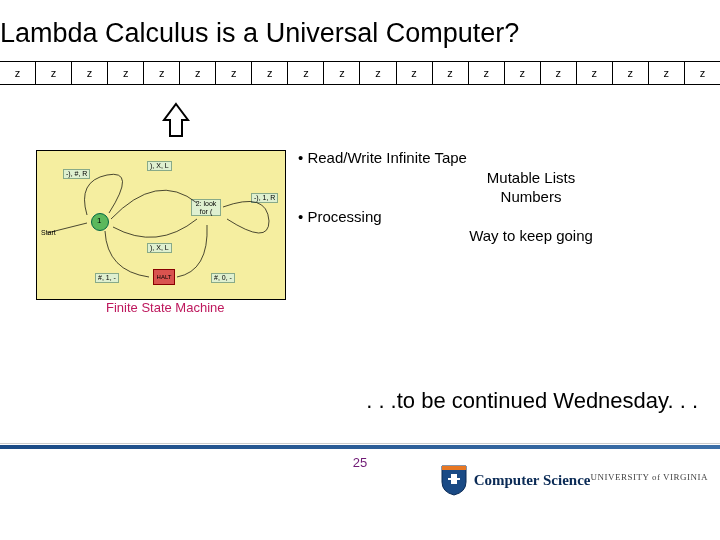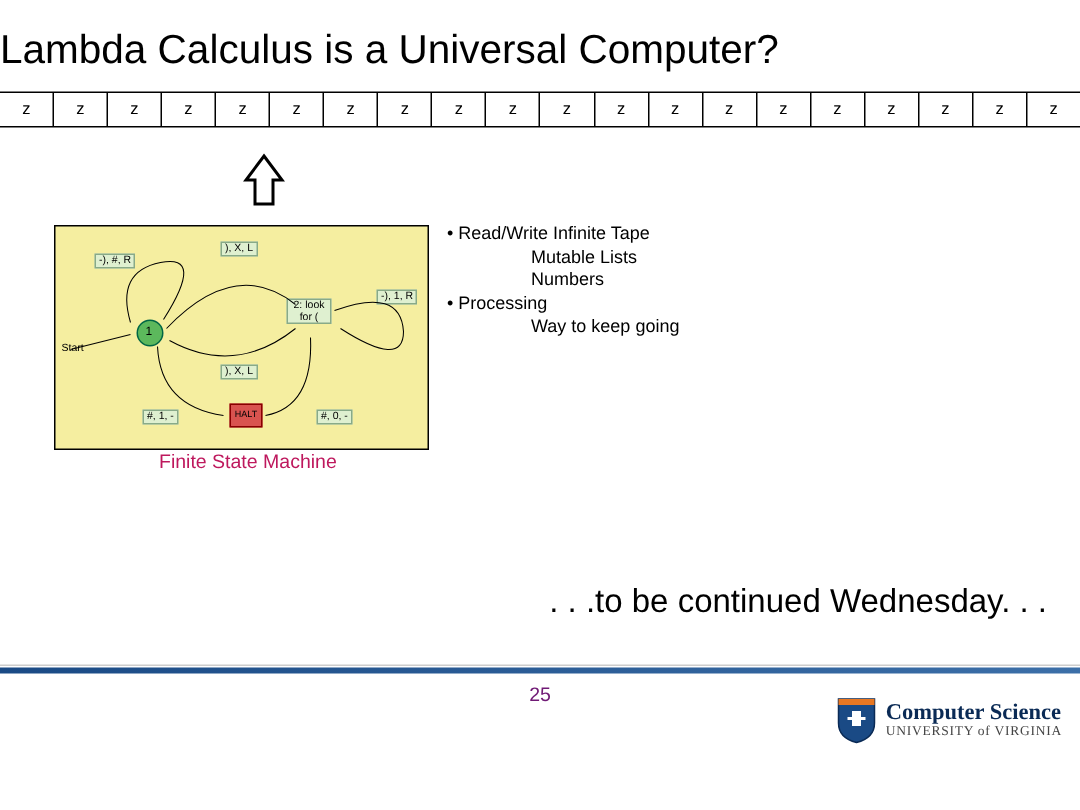--- a/index.html
+++ b/index.html
@@ -91,25 +91,25 @@
     position: absolute;
     font-size: 7px;
     left: 4px;
     top: 78px;
   }
   .content {
     position: absolute;
     left: 298px;
     top: 148px;
     width: 410px;
-    font-size: 12px;
+    font-size: 15px;
     line-height: 1.3;
     color: #000;
   }
-  .content .indent { padding-left: 56px; }
+  .content .indent { padding-left: 56px; text-align: center; }
   .continued {
     position: absolute;
     right: 22px;
     top: 388px;
     font-size: 22px;
     color: #000;
     margin-left: 16px;
   }
   .footer-line {
     position: absolute;
@@ -140,21 +140,21 @@
     display: flex;
     align-items: center;
     gap: 6px;
   }
   .logo-shield {
     width: 28px;
     height: 32px;
   }
   .logo-text {
     display: flex;
-    flex-direction: column;
+    flex-direction: row;
     line-height: 1;
   }
   .logo-text .line1 {
     font-family: Georgia, serif;
     font-size: 15px;
     color: #0a2a55;
     font-weight: bold;
   }
   .logo-text .line2 {
     font-family: Georgia, serif;

